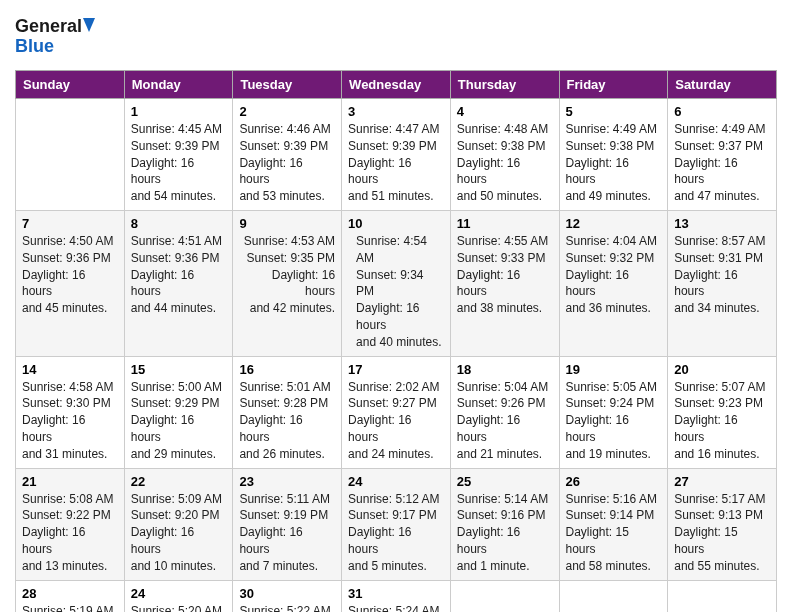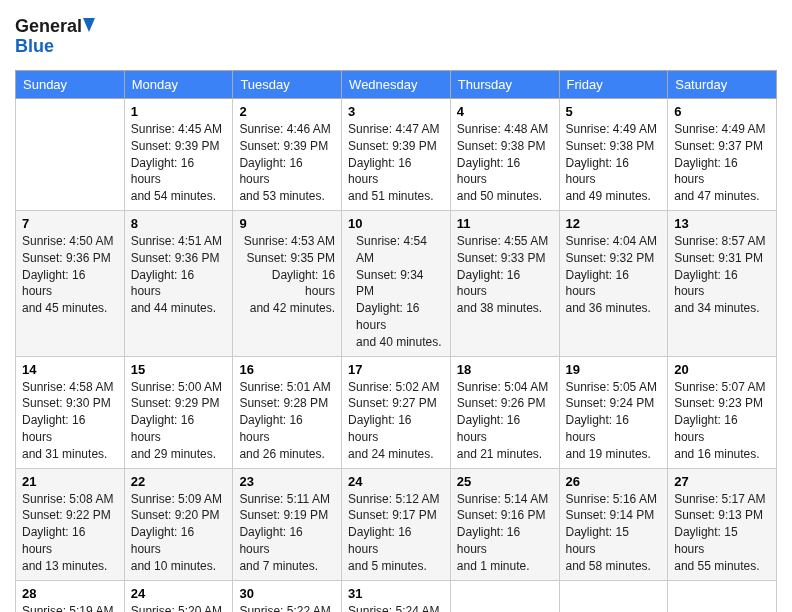--- a/index.html
+++ b/index.html
@@ -35,26 +35,26 @@
     .location {
       font-size: 16px;
       color: #333;
     }
     table {
       width: 100%;
       border-collapse: collapse;
       font-size: 11px;
     }
     thead th {
-      background-color: #3b82f6;
+      background-color: #701a75;
       color: #fff;
       text-align: left;
       padding: 6px 7px;
       font-size: 13px;
-      font-weight: normal;
+      font-weight: bold;
       border: 1px solid #aaa;
     }
     tbody td {
       vertical-align: top;
       padding: 5px 6px;
       border: 1px solid #ccc;
       width: 14.28%;
       height: 80px;
     }
     .day-number {
@@ -224,21 +224,21 @@
         </td>
         <td>
           <span class="day-number">16</span>
           <div class="day-info" style="white-space: pre-line;">Sunrise: 5:01 AM
 Sunset: 9:28 PM
 Daylight: 16 hours
 and 26 minutes.</div>
         </td>
         <td>
           <span class="day-number">17</span>
-          <div class="day-info" style="white-space: pre-line;">Sunrise: 5:02 AM
+          <div class="day-info" style="white-space: pre-line;">Sunrise: 2:02 AM
 Sunset: 9:27 PM
 Daylight: 16 hours
 and 24 minutes.</div>
         </td>
         <td>
           <span class="day-number">18</span>
           <div class="day-info" style="white-space: pre-line;">Sunrise: 5:04 AM
 Sunset: 9:26 PM
 Daylight: 16 hours
 and 21 minutes.</div>

